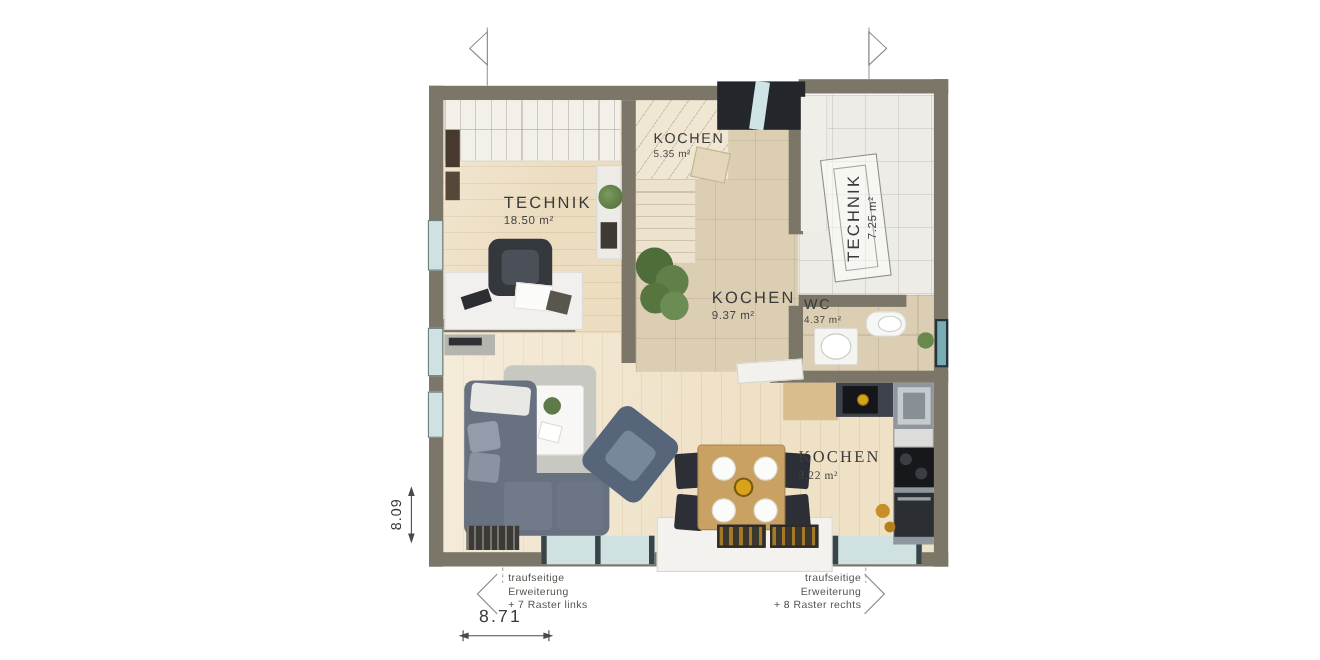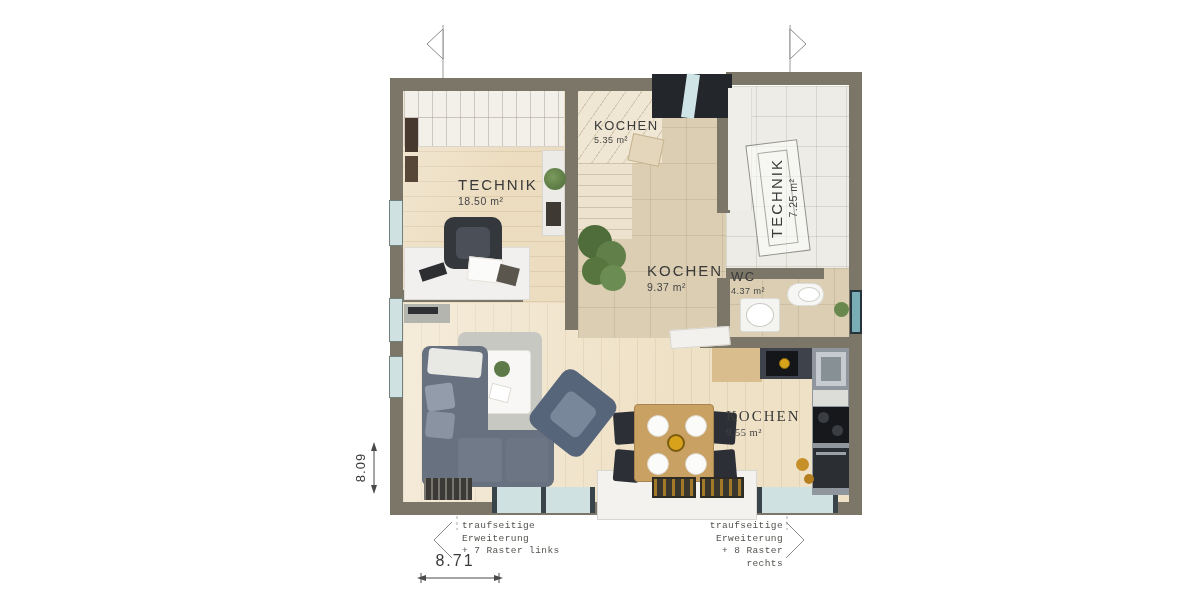--- a/index.html
+++ b/index.html
@@ -21,21 +21,21 @@
     repeating-linear-gradient(180deg, rgba(120,120,105,.18) 0 1px, rgba(0,0,0,0) 1px 30px);}
   .stairs-diag{background-color:#efe6d3;
     background-image:repeating-linear-gradient(125deg, rgba(145,122,88,.28) 0 1px, rgba(0,0,0,0) 1px 13px);}
   .stairs-horz{background-color:#ece2cd;
     background-image:repeating-linear-gradient(180deg, rgba(145,122,88,.30) 0 1px, rgba(0,0,0,0) 1px 11px);}
   .room-label{position:absolute;color:#3a3a3a;white-space:nowrap;}
   .room-label .title{display:block;font-size:15px;letter-spacing:2px;font-weight:500;}
   .room-label .area{display:block;font-size:10.5px;letter-spacing:.5px;margin-top:2px;color:#454545;}
   .room-label.small .title{font-size:13px;letter-spacing:1.5px;}
   .room-label.small .area{font-size:9px;}
-  .ann{position:absolute;font-size:9.5px;line-height:12.5px;color:#55534e;letter-spacing:.4px;font-family:Liberation Mono, monospace;}
+  .ann{position:absolute;font-size:9.5px;line-height:12.5px;color:#55534e;letter-spacing:.4px;}
   .ann span{display:block;}
   .dim{position:absolute;color:#3a3a3a;}
   .glass{background:#cfe1e0;border:1px solid #70807e;box-sizing:border-box;}
   svg.overlay{position:absolute;left:0;top:0;pointer-events:none;}
 </style>
 </head>
 <body>
 
 <div id="canvas">
 
@@ -204,21 +204,21 @@
   <div class="room-label" style="left:647px;top:262px;">
     <span class="title">KOCHEN</span>
     <span class="area">9.37 m²</span>
   </div>
   <div class="room-label small" style="left:731px;top:269px;">
     <span class="title">WC</span>
     <span class="area">4.37 m²</span>
   </div>
   <div class="room-label" style="left:726px;top:408px;font-family:Liberation Serif, serif;">
     <span class="title">KOCHEN</span>
-    <span class="area">9.55 m²</span>
+    <span class="area">3.22 m²</span>
   </div>
 
   <div class="dim" style="left:340px;top:460px;width:40px;text-align:center;font-size:13px;letter-spacing:1px;transform:rotate(-90deg);">8.09</div>
   <div class="dim" style="left:425px;top:552px;width:60px;text-align:center;font-size:16px;letter-spacing:2px;">8.71</div>
 
   <div class="ann" style="left:462px;top:520px;text-align:left;">
     <span>traufseitige</span>
     <span>Erweiterung</span>
     <span>+ 7 Raster links</span>
   </div>

